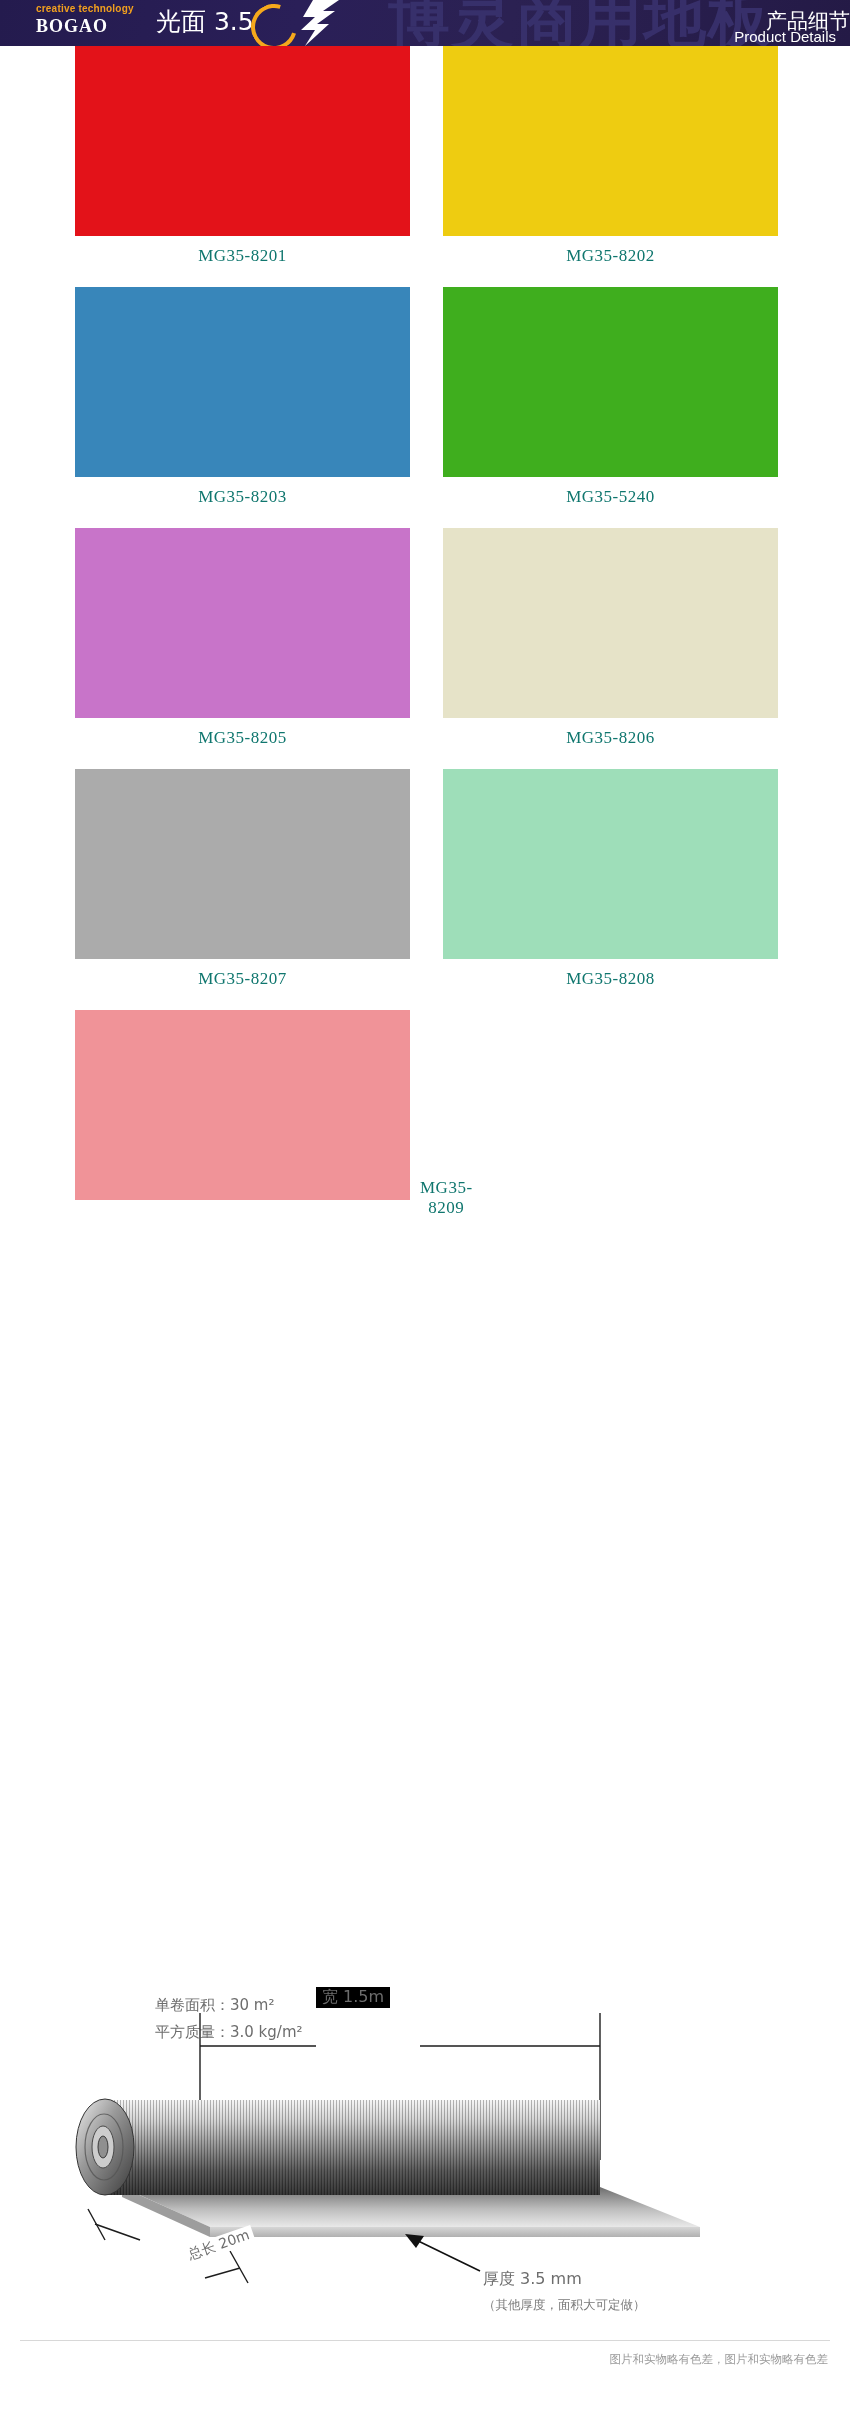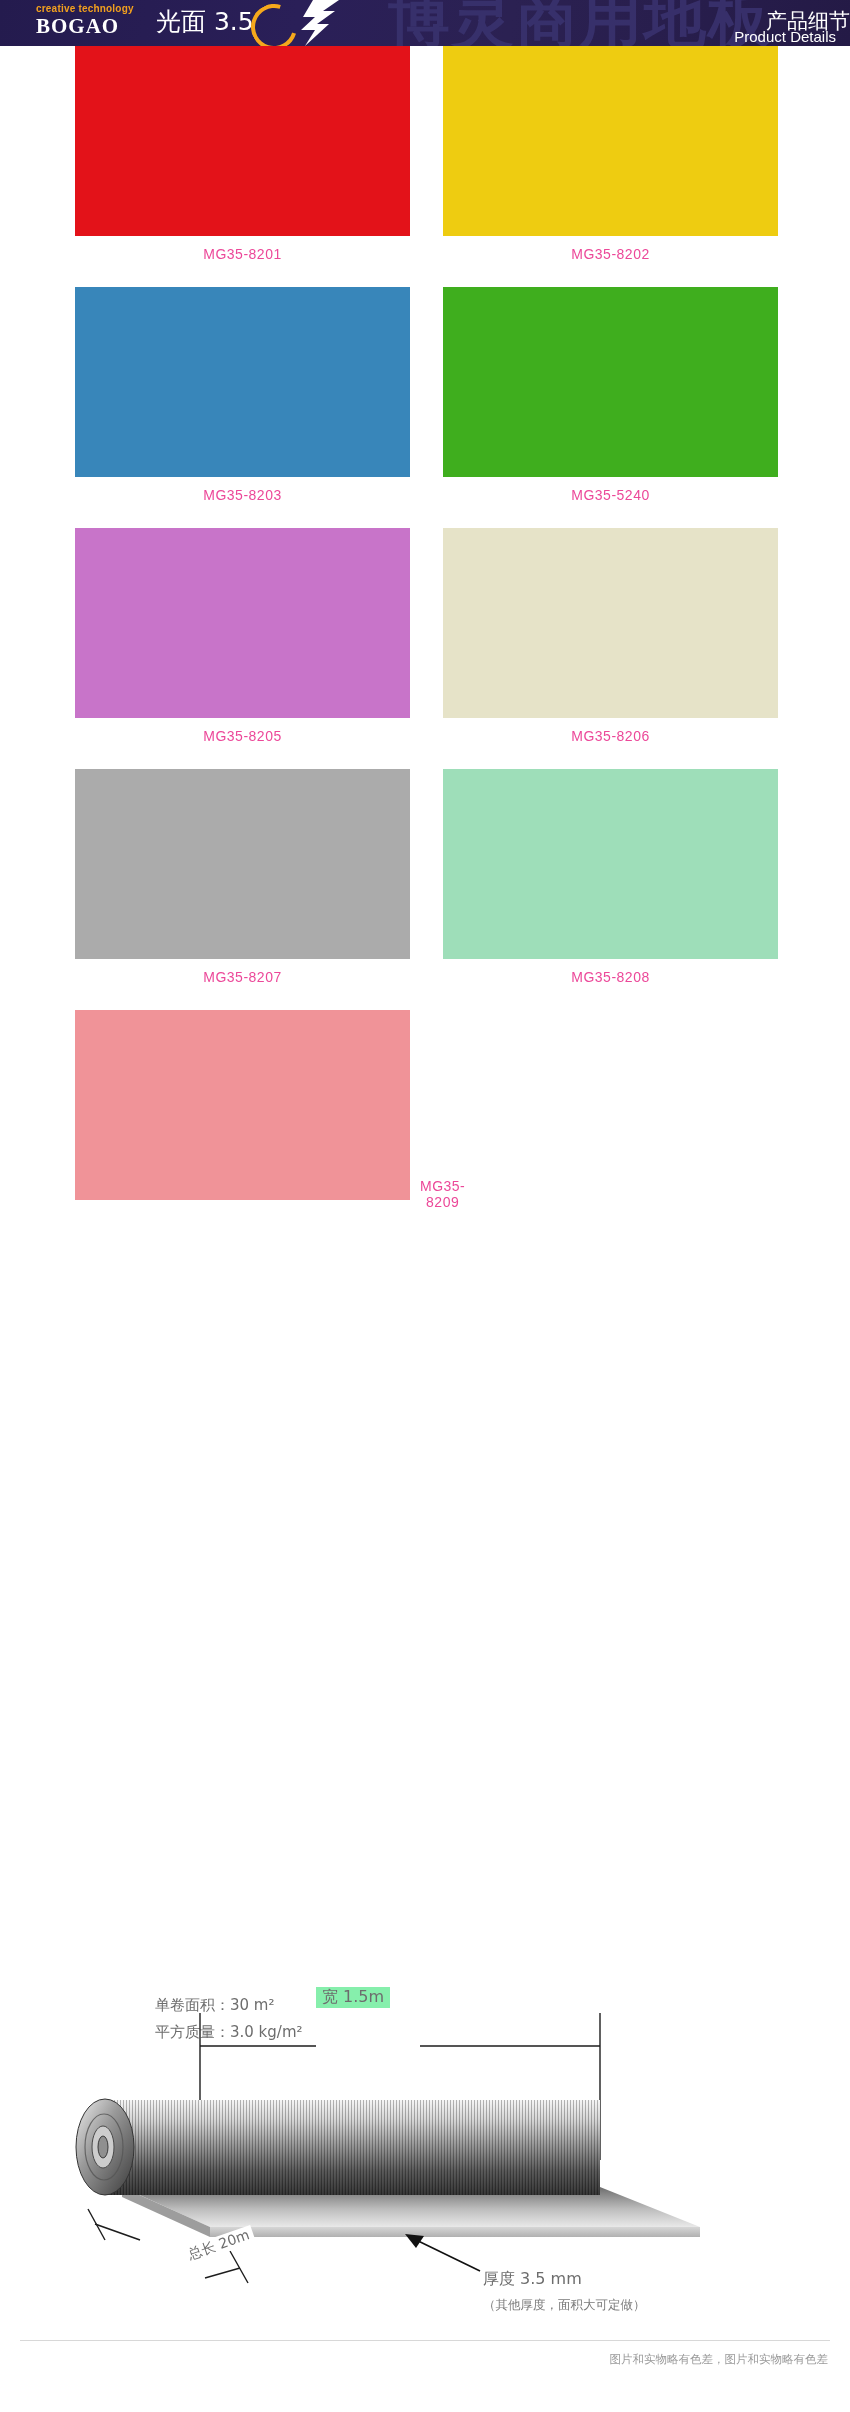--- a/index.html
+++ b/index.html
@@ -21,21 +21,21 @@
     color:#3a3370;letter-spacing:2px;white-space:nowrap;
     font-family:"DejaVu Sans","Liberation Sans",sans-serif;
     opacity:.85;
   }
   .logo-block{position:absolute;left:36px;top:3px;width:160px;}
   .logo-tag{
     font-size:10px;color:#f2a01e;font-weight:bold;letter-spacing:.2px;
     font-family:"Liberation Sans",sans-serif;line-height:11px;
   }
   .logo-name{
-    font-size:21px;color:#ffffff;font-weight:bold;letter-spacing:1px;
+    font-size:18px;color:#ffffff;font-weight:bold;letter-spacing:1px;
     font-family:"Liberation Serif","DejaVu Serif",serif;line-height:24px;
   }
   .logo-cn{
     position:absolute;left:156px;top:7px;
     font-size:25px;color:#ffffff;line-height:30px;white-space:nowrap;
     font-family:"DejaVu Sans","Liberation Sans",sans-serif;
   }
   .ring{
     position:absolute;left:251px;top:4px;width:38px;height:38px;
     border:4px solid #f5a81c;border-radius:50%;
@@ -56,40 +56,40 @@
   
   .grid{position:relative;width:850px;padding-top:0px;}
   .row{position:relative;width:850px;height:241px;}
   .cell{position:absolute;top:0;width:370px;height:241px;}
   .cell.left{left:75px;}
   .cell.right{left:443px;}
   .swatch{width:335px;height:190px;}
   .cell.right .swatch{margin-left:0;}
   .sw-label{
     margin-top:10px;width:335px;text-align:center;
-    font-size:14px;color:#ec4899;letter-spacing:.5px;
-    font-family:Liberation Sans, sans-serif;
+    font-size:17px;color:#0f766e;letter-spacing:.5px;
+    font-family:Liberation Serif, serif;
   }
   
   .row.last .cell.left .sw-label{
     position:absolute;left:345px;top:158px;width:auto;text-align:center;
   }
 
   
   .specs{
     position:absolute;left:155px;top:1992px;
     font-size:15px;color:#6d6d6d;line-height:27px;
     font-family:"DejaVu Sans","Liberation Sans",sans-serif;
   }
 
   
   .diagram{position:absolute;left:0;top:1975px;width:850px;height:330px;}
   .dim-width{
     position:absolute;left:316px;top:1987px;
-    font-size:16px;color:#6d6d6d;background:#86efac;padding:0 6px;
+    font-size:16px;color:#6d6d6d;background:#000000;padding:0 6px;
     font-family:"DejaVu Sans","Liberation Sans",sans-serif;
   }
   .dim-len{
     position:absolute;left:185px;top:2248px;
     font-size:14px;color:#6d6d6d;background:#fff;padding:0 4px;
     transform:rotate(-19deg);transform-origin:left center;
     font-family:"DejaVu Sans","Liberation Sans",sans-serif;
   }
   .dim-thick{
     position:absolute;left:483px;top:2267px;

